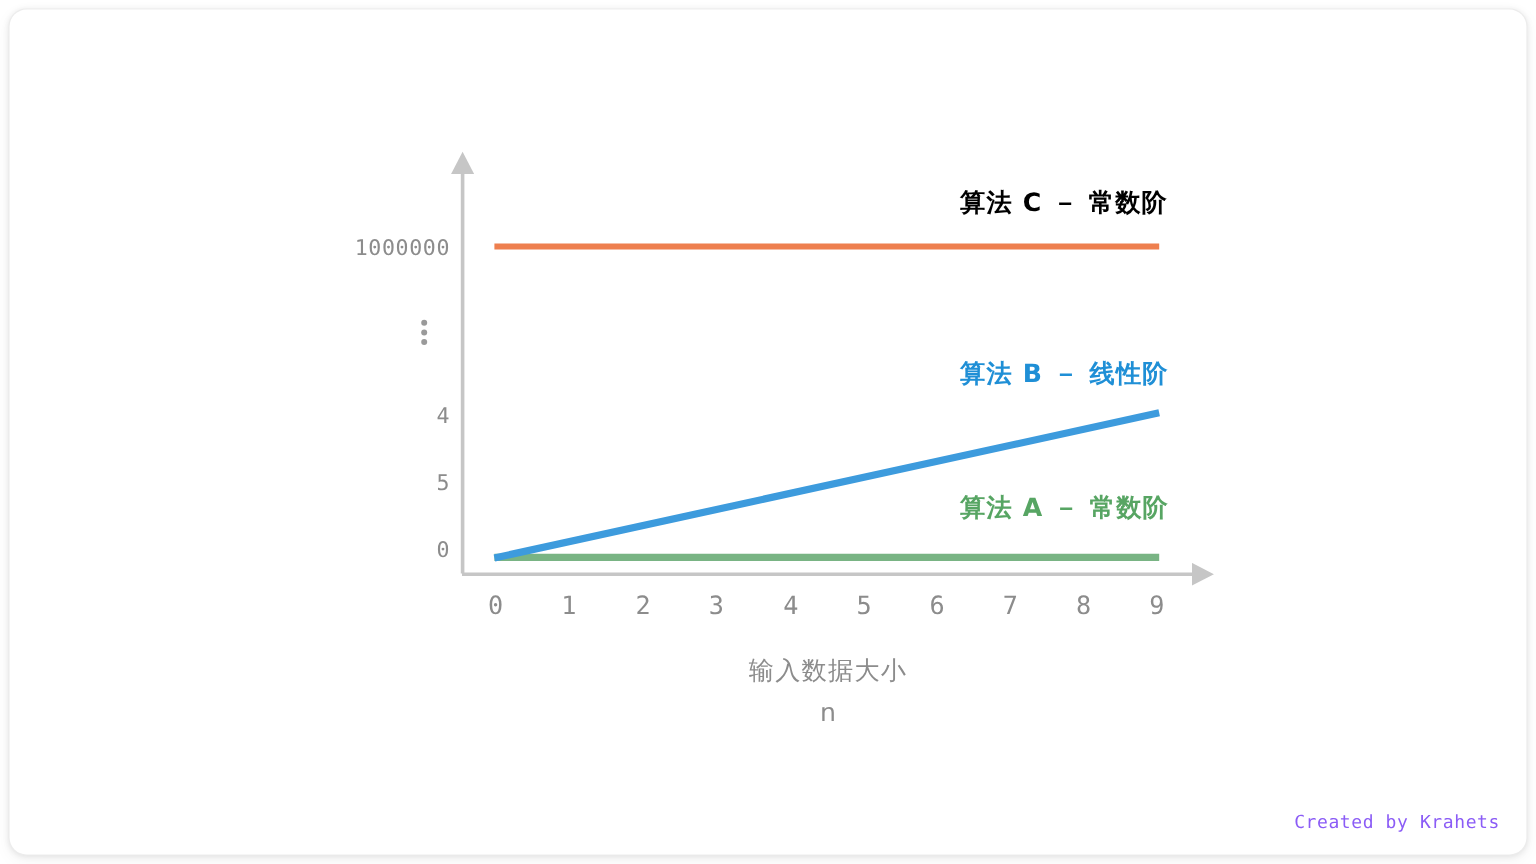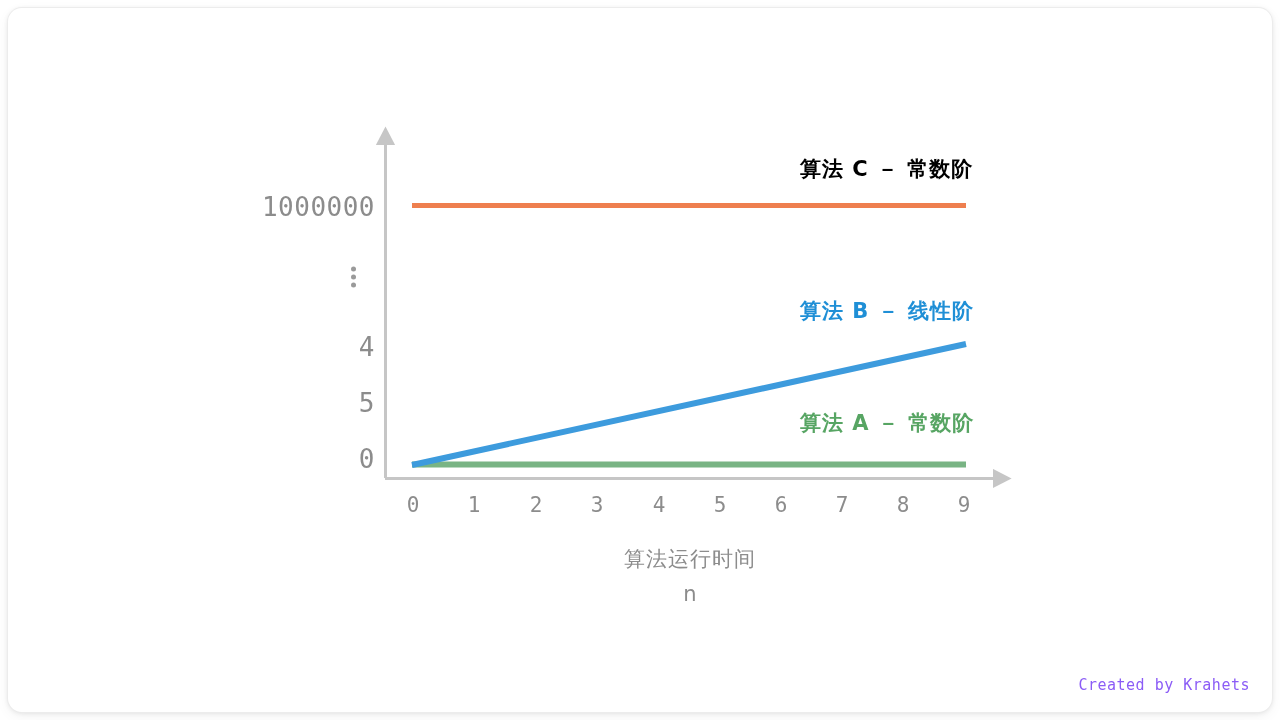--- a/index.html
+++ b/index.html
@@ -47,21 +47,21 @@
     font-family: "DejaVu Sans Mono", "Liberation Mono", monospace;
     color: #8c8c8c;
   }
   .cjk {
     font-family: "DejaVu Sans", "Liberation Sans", sans-serif;
     color: #8c8c8c;
   }
 
   .ytick {
     position: absolute;
-    font-size: 26px;
+    font-size: 18px;
     letter-spacing: 0.5px;
     text-align: right;
     white-space: nowrap;
     transform: translateY(-50%);
   }
   .ytick-dots {
     position: absolute;
     text-align: right;
     transform: translateY(-50%);
     width: 14px;
@@ -167,21 +167,21 @@
   <div class="xtick mono" style="left:536px; top:493px;">2</div>
   <div class="xtick mono" style="left:597px; top:493px;">3</div>
   <div class="xtick mono" style="left:659px; top:493px;">4</div>
   <div class="xtick mono" style="left:720px; top:493px;">5</div>
   <div class="xtick mono" style="left:781px; top:493px;">6</div>
   <div class="xtick mono" style="left:842px; top:493px;">7</div>
   <div class="xtick mono" style="left:903px; top:493px;">8</div>
   <div class="xtick mono" style="left:964px; top:493px;">9</div>
 
 
-  <div class="axis-title-x cjk" style="left:690px; top:545px;">算法运行时间</div>
+  <div class="axis-title-x cjk" style="left:690px; top:545px;">输入数据大小</div>
   <div class="axis-title-x-sub cjk" style="left:690px; top:582px;">n</div>
 
   <div class="legend" style="left:800px; top:169px; color:#000000;">算法 C － 常数阶</div>
 
   <div class="legend" style="left:800px; top:423px; color:#57a563;">算法 A － 常数阶</div>
 
   <div class="legend" style="left:800px; top:311px; color:#1f8fd6;">算法 B － 线性阶</div>
 
   <div class="watermark" style="right:30px; bottom:26px;">Created by Krahets</div>
 

